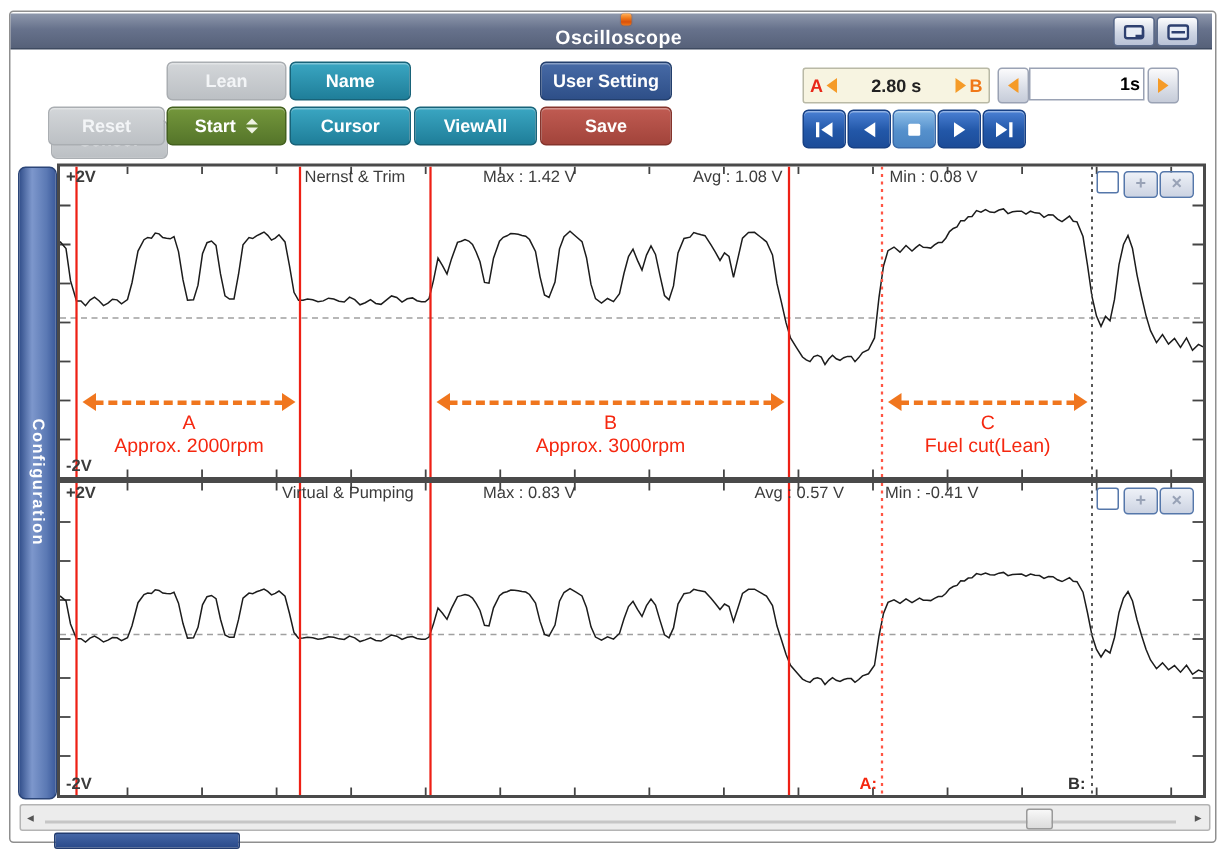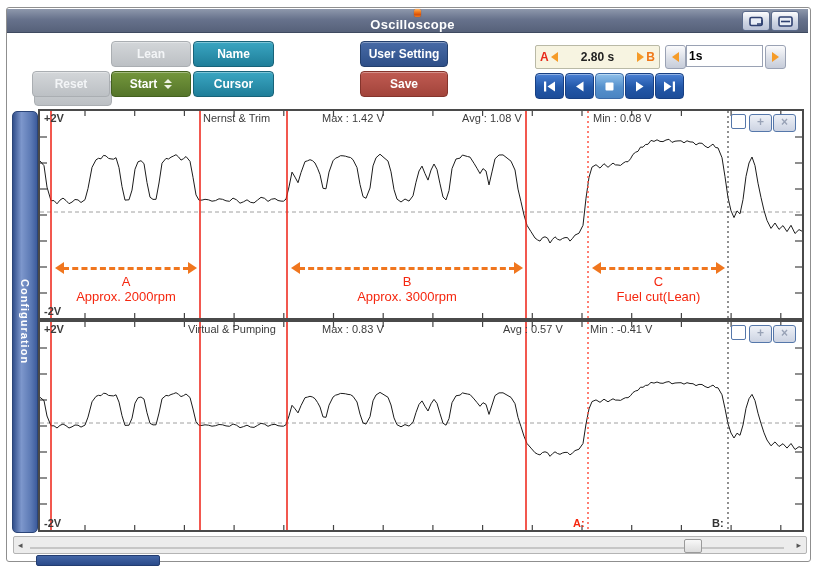--- a/index.html
+++ b/index.html
@@ -21,21 +21,21 @@
   .stepper{display:inline-flex;flex-direction:column;margin-left:7px;gap:2px;}
   .stepper i{display:block;width:0;height:0;border-left:4px solid transparent;border-right:4px solid transparent;}
   .stepper .up{border-bottom:4px solid #eef3e2;}
   .stepper .dn{border-top:4px solid #eef3e2;}
   
   .ab-box{left:535px;top:45px;width:123px;height:22px;background:#f7f4e1;border:1px solid #b9b9a6;border-radius:2px;display:flex;align-items:center;font-size:12px;font-weight:bold;}
   .tri{width:0;height:0;display:inline-block;}
   .tri-l{border-top:5px solid transparent;border-bottom:5px solid transparent;border-right:7px solid #f59b28;}
   .tri-r{border-top:5px solid transparent;border-bottom:5px solid transparent;border-left:7px solid #f59b28;}
   .step-btn{top:45px;width:19px;height:22px;background:linear-gradient(#fbfbfc,#d9dde6 60%,#c6ccd9);border:1px solid #9aa2b4;border-radius:3px;display:flex;align-items:center;justify-content:center;cursor:pointer;}
-  .timebase{left:686px;top:45px;width:77px;height:22px;border:1px solid #9aa2b4;background:#fff;font-size:12px;font-weight:bold;text-align:left;box-sizing:border-box;font-family:"Liberation Sans",sans-serif;}
+  .timebase{left:686px;top:45px;width:77px;height:22px;border:1px solid #9aa2b4;background:#fff;font-size:12px;font-weight:bold;text-align:right;box-sizing:border-box;font-family:"Liberation Sans",sans-serif;}
   .tp-btn{top:73px;width:27px;height:24px;border-radius:4px;background:linear-gradient(#4a80d4,#2257a8 55%,#1c4c98);border:1px solid #174084;display:flex;align-items:center;justify-content:center;cursor:pointer;box-shadow:inset 0 1px 0 rgba(255,255,255,.4);}
   .tp-stop{background:linear-gradient(#8fc0ea,#5590cc 55%,#4a84c2);border-color:#3a6aa8;}
   
   .config-tab{left:12px;top:111px;width:24px;height:420px;background:linear-gradient(90deg,#33508c,#7d97cc 35%,#5b79b4 75%,#3c5b9c);border:1px solid #2b4578;border-radius:5px;display:flex;align-items:center;justify-content:center;cursor:pointer;}
   .config-tab span{writing-mode:vertical-rl;color:#fff;font-size:11px;font-weight:bold;letter-spacing:1px;}
   
   .scope{background:#fff;border:2px solid #4a4a4a;box-sizing:border-box;}
   .scope-label{position:absolute;font-size:11px;color:#3c3c3c;white-space:nowrap;}
   .corner-box{position:absolute;top:3px;cursor:pointer;}
   .chk{width:13px;height:13px;background:#fff;border:1px solid #5577aa;border-radius:2px;}
@@ -98,20 +98,23 @@
     </div>
   <div class="abs btn b-green" style="left:111px;top:71px;width:78px;">
     <span>Start</span>
     <span class="stepper">
         <i class="up"></i>
         <i class="dn"></i>
       </span>
   </div>
   <div class="abs btn b-teal" style="left:193px;top:71px;width:79px;">
       <span>Cursor</span>
+    </div>
+  <div class="abs btn b-teal" style="left:276px;top:71px;width:80px;">
+      <span>ViewAll</span>
     </div>
   <div class="abs btn b-red" style="left:360px;top:71px;width:86px;">
       <span>Save</span>
     </div>
 
   <div class="abs ab-box">
     <span style="color:#e8281a;margin-left:4px;">A</span>
     <span class="tri tri-l" style="margin-left:2px;"></span>
     <span style="flex:1;text-align:center;color:#222;">2.80 s</span>
     <span class="tri tri-r"></span>

